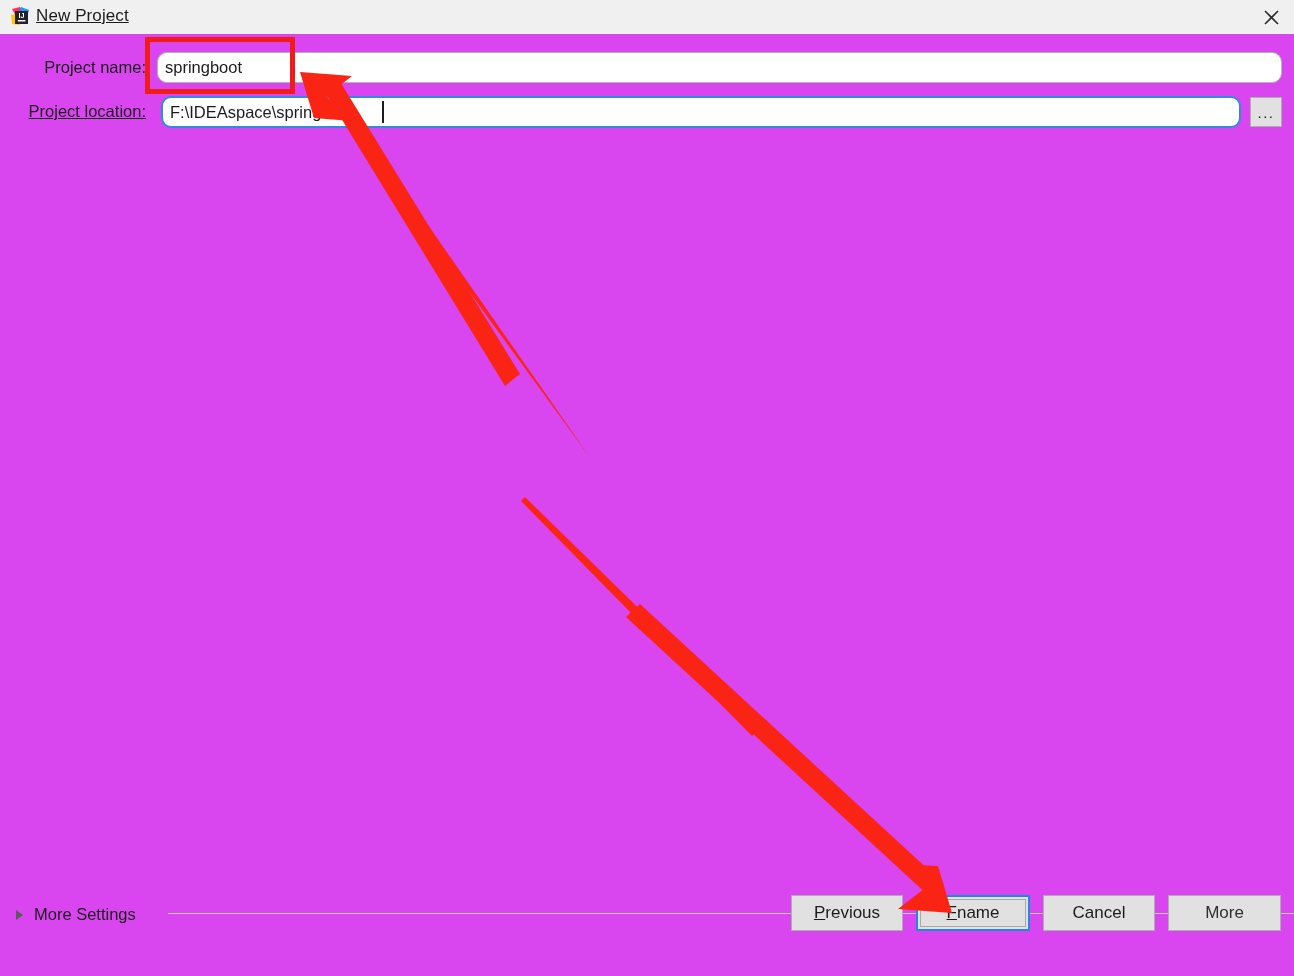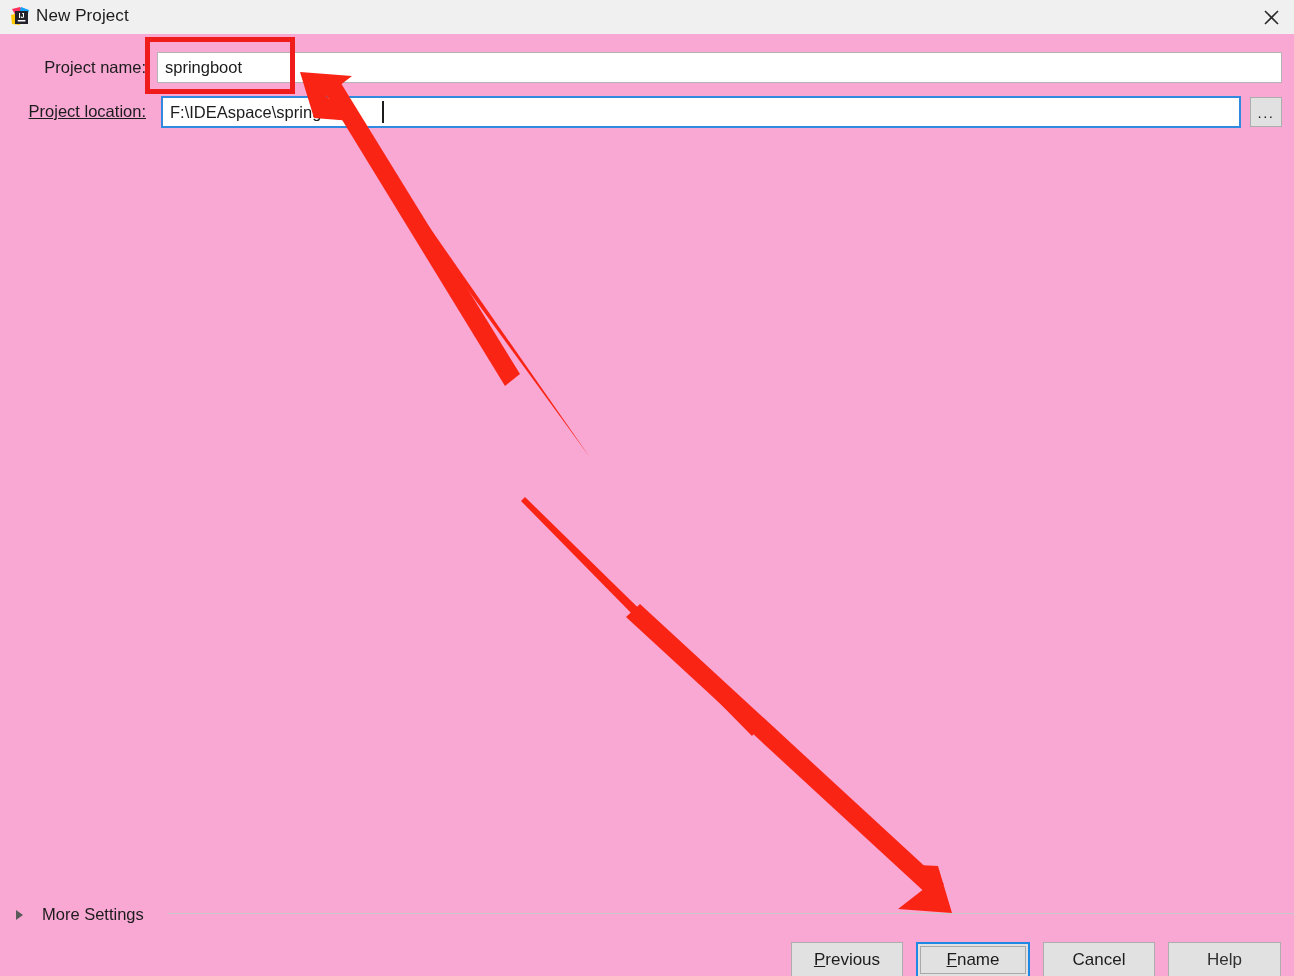--- a/index.html
+++ b/index.html
@@ -16,21 +16,21 @@
     position: relative;
     -webkit-font-smoothing: antialiased;
   }
 
   
   #dialog {
     position: absolute;
     left: 0; top: 0;
     width: 1294px;
     height: 976px;
-    background: #f9a8d4;
+    background: #d946ef;
   }
 
   
   #titlebar {
     position: absolute;
     left: 0; top: 0;
     width: 1294px;
     height: 34px;
     background: #f0f0f0;
   }
@@ -40,20 +40,21 @@
     width: 20px; height: 20px;
   }
   #title-text {
     position: absolute;
     left: 36px; top: 5px;
     font-size: 17px;
     color: #1c1c1c;
     letter-spacing: .1px;
     line-height: 22px;
     white-space: nowrap;
+    text-decoration: underline;
   }
   #close-button {
     position: absolute;
     right: 0; top: 0;
     width: 46px; height: 34px;
     display: flex;
     align-items: center;
     justify-content: center;
     cursor: default;
   }
@@ -79,20 +80,21 @@
 
   .text-input {
     position: absolute;
     box-sizing: border-box;
     font-family: "Liberation Sans", sans-serif;
     font-size: 16.5px;
     color: #1c1c1c;
     background: #ffffff;
     padding: 0 7px;
     outline: none;
+    border-radius: 10px;
   }
   #input-project-name {
     left: 157px; top: 52px;
     width: 1125px; height: 31px;
     border: 1px solid #b4b4b4;
   }
   #input-project-location {
     left: 161px; top: 96px;
     width: 1080px; height: 32px;
     border: 2px solid #2f8ae0;
@@ -127,21 +129,21 @@
     position: absolute;
     left: 0; top: 900px;
     width: 1294px; height: 28px;
   }
   #more-settings-toggle {
     position: absolute;
     left: 16px; top: 0;
     height: 28px;
     display: flex;
     align-items: center;
-    gap: 19px;
+    gap: 11px;
     cursor: default;
   }
   #more-settings-arrow {
     width: 0; height: 0;
     border-left: 7px solid #5a5a5a;
     border-top: 5px solid transparent;
     border-bottom: 5px solid transparent;
     margin-top: 1px;
   }
   #more-settings-label {
@@ -153,21 +155,21 @@
     position: absolute;
     left: 168px; top: 13px;
     right: 0;
     height: 1px;
     background: #c8c8c8;
   }
 
   
   #button-bar {
     position: absolute;
-    left: 0; top: 938px;
+    left: 0; top: 891px;
     width: 1294px; height: 38px;
   }
   .dlg-button {
     position: absolute;
     box-sizing: border-box;
     top: 4px;
     height: 36px;
     background: #e1e1e1;
     border: 1px solid #adadad;
     font-family: "Liberation Sans", sans-serif;
@@ -277,21 +279,21 @@
     <div class="dlg-button" id="btn-finish">
       <span><span class="mn">F</span><span>name</span></span>
       <span id="btn-finish-inner"></span>
     </div>
 
     <div class="dlg-button" id="btn-cancel">
       <span>Cancel</span>
     </div>
 
     <div class="dlg-button" id="btn-help">
-      <span>Help</span>
+      <span>More</span>
     </div>
 
   </div>
 
   <div id="annotation-layer">
 
     <div id="highlight-box"></div>
 
     <svg width="1294" height="976" viewBox="0 0 1294 976" style="position:absolute;left:0;top:0;">
 

